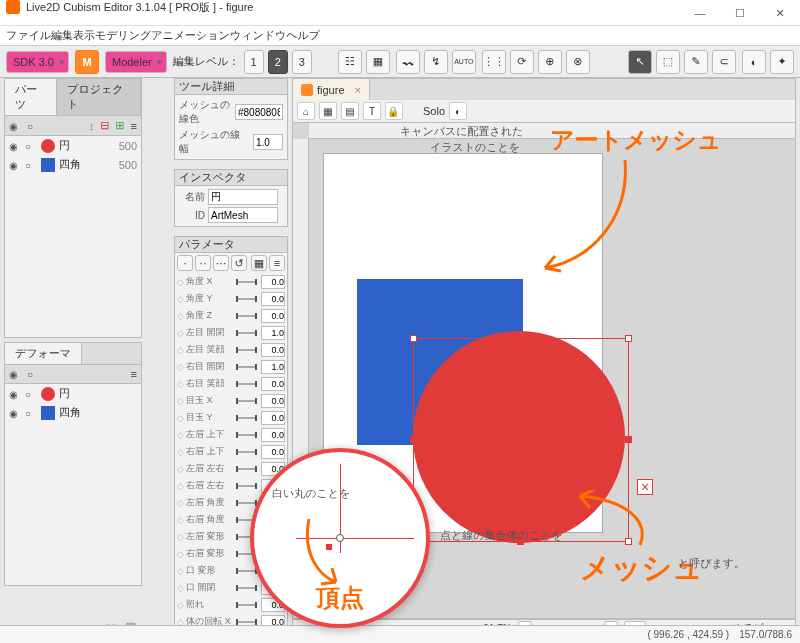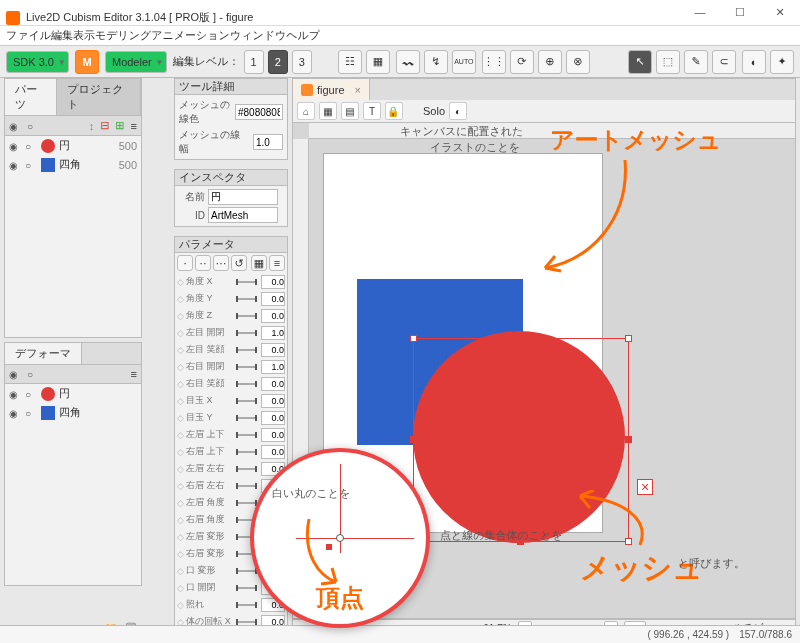--- a/index.html
+++ b/index.html
@@ -5,38 +5,38 @@
   * { box-sizing: border-box; margin: 0; padding: 0; }
   body {
     width: 800px; height: 643px;
     font-family: "Meiryo UI","Yu Gothic UI","MS PGothic",sans-serif;
     font-size: 11px; color: #333;
     background: #e8e8e8;
     position: relative; overflow: hidden;
   }
   
   .titlebar {
-    height: 26px; background: #fff; display: flex; align-items: flex-end;
+    height: 26px; background: #fff; display: flex; align-items: flex-start;
     padding-left: 6px; border-bottom: 1px solid #ddd;
   }
   .appicon { width:14px;height:14px;background:#ff6a00;border-radius:2px;margin-right:6px;}
   .wincontrols { margin-left:auto; display:flex;}
   .winbtn { width:40px;height:26px;display:flex;align-items:center;justify-content:center;color:#555;}
   
   .menubar { height:20px;background:#fff;display:flex;align-items:center;gap:0;padding:0 6px;font-size:11px;border-bottom:1px solid #ccc;}
   
   .toolbar {
     height:32px;background:#ececec;display:flex;align-items:center;padding:0 6px;gap:6px;
     border-bottom:1px solid #bbb;
   }
   .tbgroup{display:flex;align-items:center;gap:4px;}
   .tbtn{width:24px;height:24px;border:1px solid #bbb;border-radius:3px;background:#f7f7f7;display:flex;align-items:center;justify-content:center;font-size:11px;}
   .tbtn.wide{width:auto;padding:0 6px;}
   .tbtn.orange{background:#ff8a2a;border-color:#ff7a10;color:#fff;font-weight:bold;}
-  .tdrop{height:22px;border:1px solid #bbb;border-radius:3px;background:#22c55e;padding:0 14px 0 6px;display:flex;align-items:center;position:relative;}
+  .tdrop{height:22px;border:1px solid #bbb;border-radius:3px;background:#ec4899;padding:0 14px 0 6px;display:flex;align-items:center;position:relative;}
   .tdrop::after{content:"▾";position:absolute;right:4px;font-size:9px;color:#666;}
   .spacer{flex:1;}
   
   .main{position:absolute;top:78px;bottom:6px;left:4px;right:4px;}
   
   .col-left{position:absolute;top:0;left:0;width:138px;height:100%;}
   .panel{background:#f2f2f2;border:1px solid #bbb;margin-bottom:4px;}
   .tabstrip{display:flex;background:#ddd;border-bottom:1px solid #bbb;}
   .tab{padding:3px 10px;font-size:11px;background:#ccc;border-right:1px solid #bbb;}
   .tab.active{background:#f2f2f2;}

